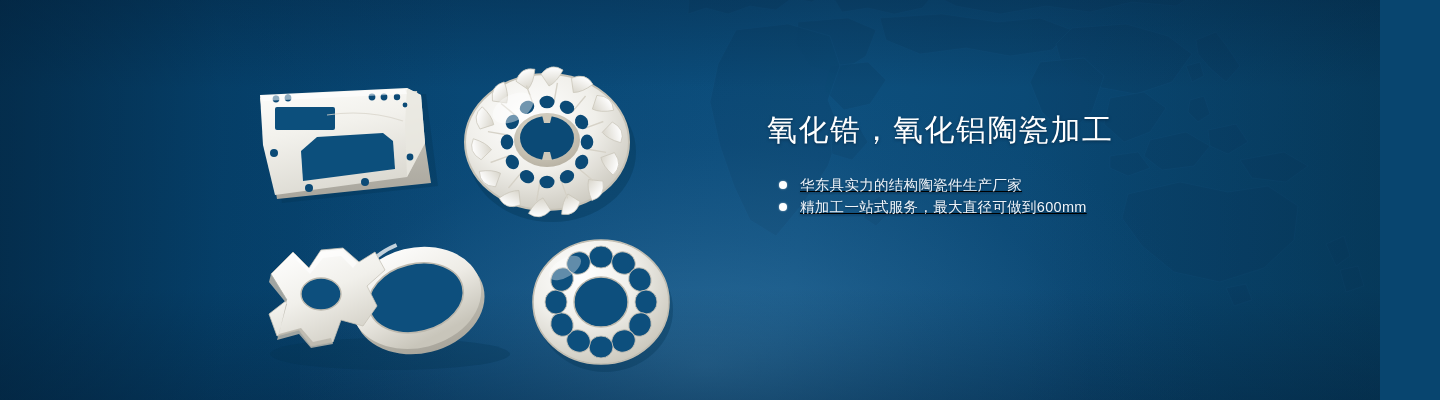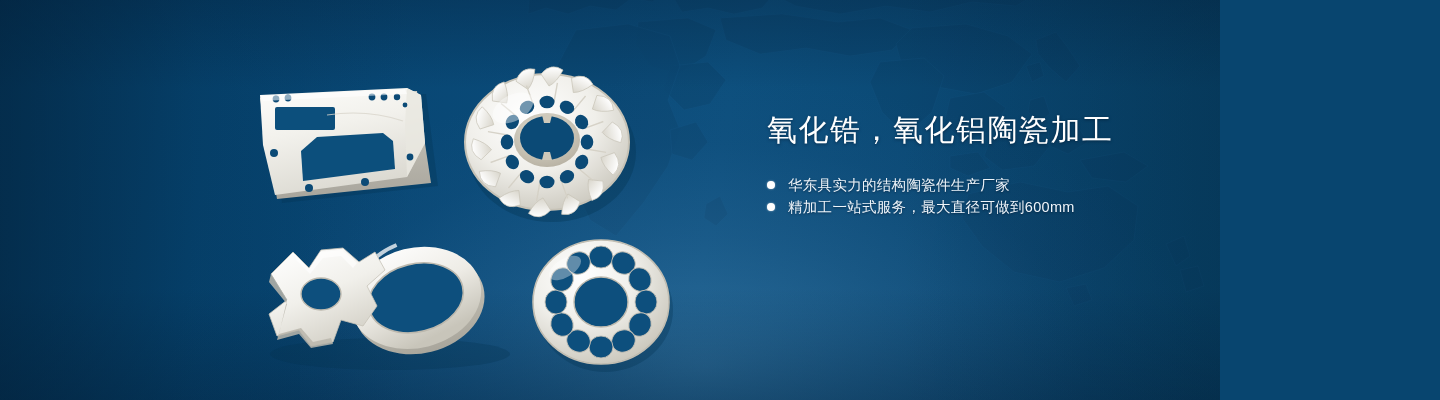--- a/index.html
+++ b/index.html
@@ -1,17 +1,17 @@
 <!DOCTYPE html>
 <html><head>
 <meta charset="utf-8">
 <style>
   html,body{margin:0;padding:0;background:#08456f;}
   .banner{
-    position:relative;width:1220px;height:400px;overflow:hidden;
+    position:relative;width:1380px;height:400px;overflow:hidden;
     background:#09456f;
     font-family:"Liberation Sans","DejaVu Sans",sans-serif;
   }
   
   .bg-base{
     position:absolute;inset:0;
     background:linear-gradient(100deg,#063f67 0%,#064470 18%,#0a4a78 42%,#0d4f7d 58%,#0a4873 78%,#084469 100%);
   }
   .bg-glow{
     position:absolute;left:300px;top:80px;width:900px;height:520px;
@@ -37,21 +37,21 @@
   .part{position:absolute;}
   .part svg{display:block;overflow:visible;}
 
   
   .copy{position:absolute;left:767px;top:110px;width:620px;}
   .headline{
     color:#ffffff;font-size:30px;line-height:40px;letter-spacing:1.5px;
     font-weight:400;margin:0 0 24px 0;white-space:nowrap;
     text-shadow:0 1px 3px rgba(0,20,40,.55);
   }
-  .bullets{list-style:none;margin:0;padding:0;}
+  .bullets{list-style:none;margin:12px;padding:0;text-decoration:underline;}
   .bullet{
     display:flex;align-items:center;height:22px;margin-bottom:0px;
   }
   .dot{
     width:8px;height:8px;border-radius:50%;background:#ffffff;
     flex:0 0 8px;margin-right:13px;
     box-shadow:0 0 2px rgba(255,255,255,.6);
   }
   .bullet-text{
     color:#eef4fa;font-size:14.5px;line-height:22px;white-space:nowrap;

